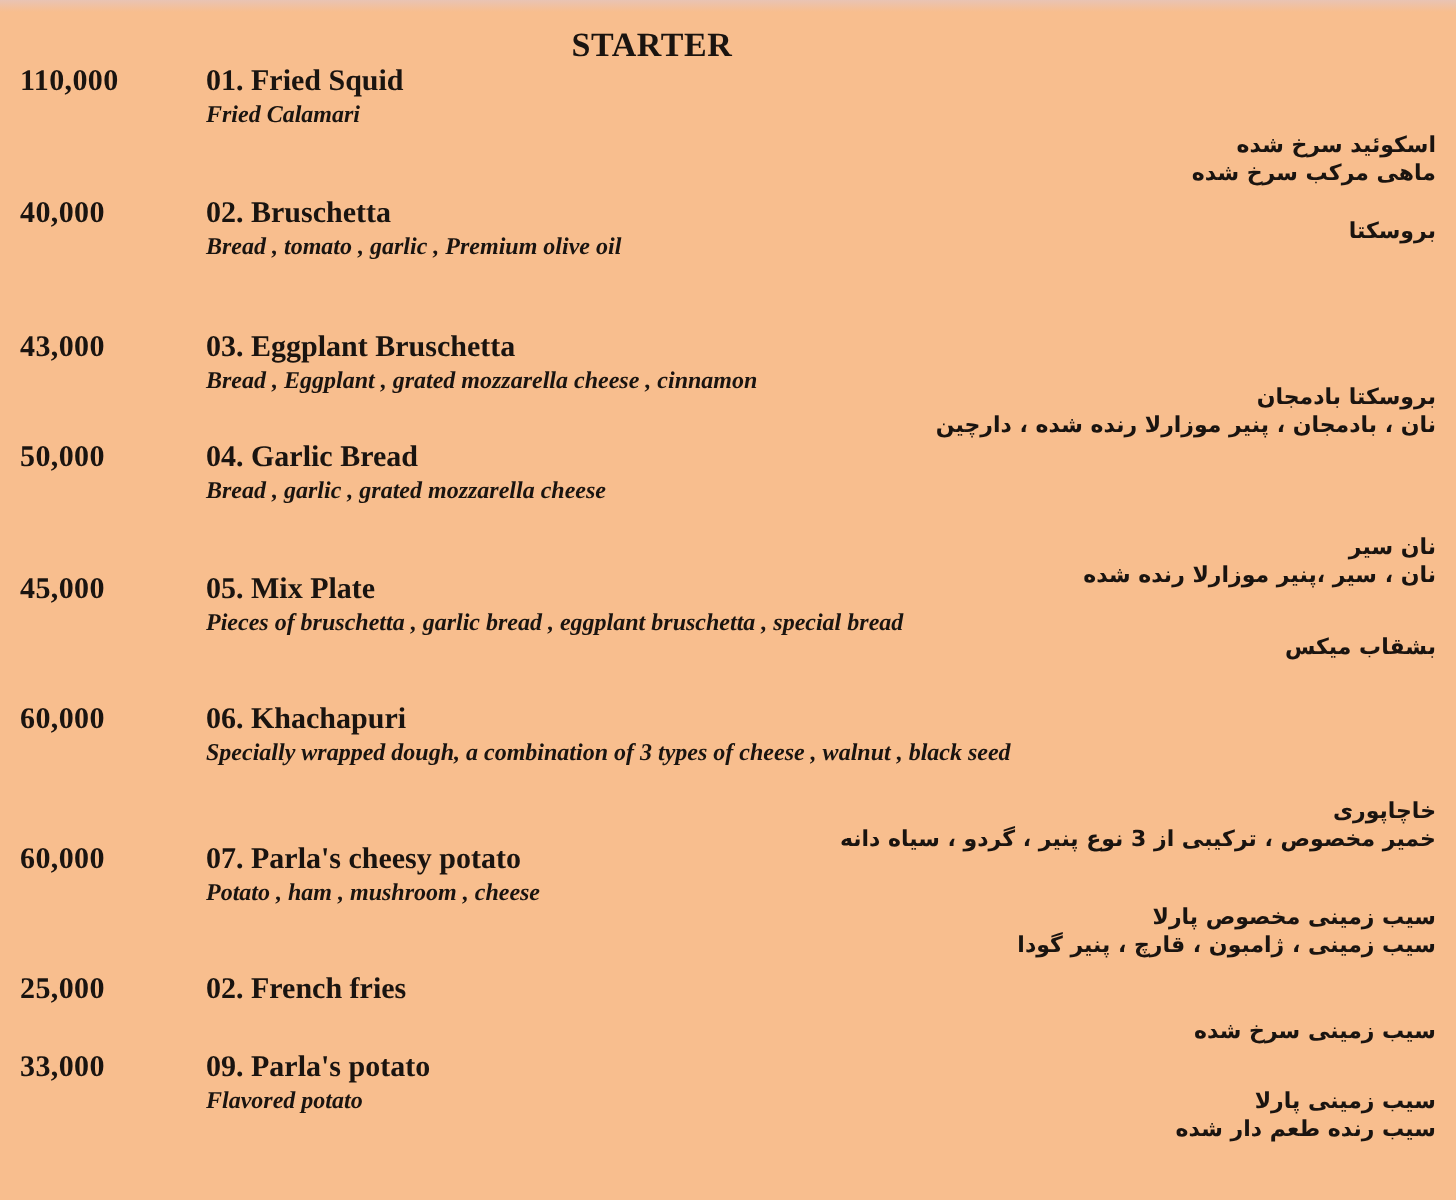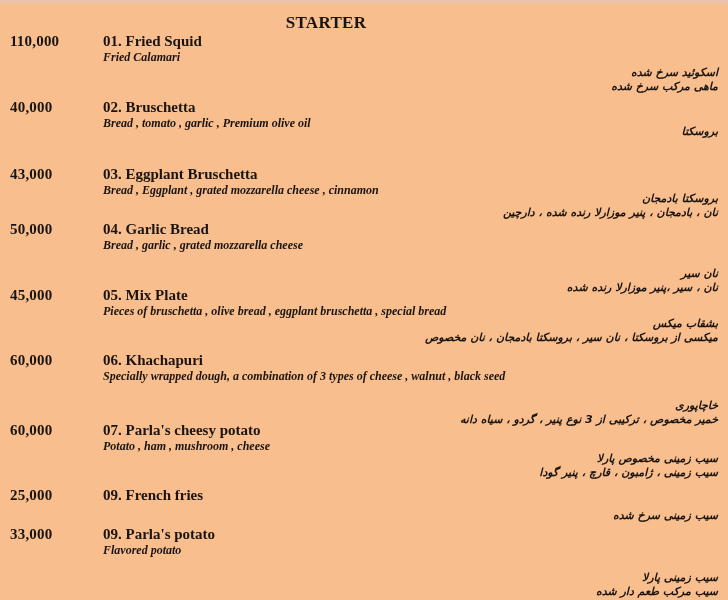--- a/index.html
+++ b/index.html
@@ -68,21 +68,20 @@
     .fa {
       position: absolute;
       right: 10px;
       direction: rtl;
       text-align: right;
       font-family: "DejaVu Sans", sans-serif;
       font-weight: bold;
       font-size: 11px;
       line-height: 14px;
       white-space: nowrap;
-      font-style: italic;
     }
     .fa div { display: block; }
   </style>
 </head>
 <body>
 
 <div class="top-fade"></div>
 
 <div class="section-title">STARTER</div>
 
@@ -93,21 +92,21 @@
   <div class="fa" style="top:33px;">
     <div>اسکوئید سرخ شده</div>
     <div>ماهی مرکب سرخ شده</div>
   </div>
 </div>
 
 <div class="item" style="top:99px;">
   <span class="price">40,000</span>
   <span class="name">02. Bruschetta</span>
   <span class="desc">Bread , tomato , garlic , Premium olive oil</span>
-  <div class="fa" style="top:26px;">
+  <div class="fa" style="top:10px;">
     <div>بروسکتا</div>
   </div>
 </div>
 
 <div class="item" style="top:166px;">
   <span class="price">43,000</span>
   <span class="name">03. Eggplant Bruschetta</span>
   <span class="desc">Bread , Eggplant , grated mozzarella cheese , cinnamon</span>
   <div class="fa" style="top:26px;">
     <div>بروسکتا بادمجان</div>
@@ -121,24 +120,23 @@
   <span class="desc">Bread , garlic , grated mozzarella cheese</span>
   <div class="fa" style="top:26px;margin-top:20px;">
     <div>نان سیر</div>
     <div>نان ، سیر ،پنیر موزارلا رنده شده</div>
   </div>
 </div>
 
 <div class="item" style="top:287px;">
   <span class="price">45,000</span>
   <span class="name">05. Mix Plate</span>
-  <span class="desc">Pieces of bruschetta , olive bread , eggplant bruschetta , special bread</span>
+  <span class="desc">Pieces of bruschetta , garlic bread , eggplant bruschetta , special bread</span>
   <div class="fa" style="top:30px;">
     <div>بشقاب میکس</div>
-    <div>میکسی از بروسکتا ، نان سیر ، بروسکتا بادمجان ، نان مخصوص</div>
   </div>
 </div>
 
 <div class="item" style="top:352px;">
   <span class="price">60,000</span>
   <span class="name">06. Khachapuri</span>
   <span class="desc">Specially wrapped dough, a combination of 3 types of cheese , walnut , black seed</span>
   <div class="fa" style="top:47px;">
     <div>خاچاپوری</div>
     <div>خمیر مخصوص ، ترکیبی از 3 نوع پنیر ، گردو ، سیاه دانه</div>
@@ -150,27 +148,27 @@
   <span class="name">07. Parla's cheesy potato</span>
   <span class="desc">Potato , ham , mushroom , cheese</span>
   <div class="fa" style="top:30px;">
     <div>سیب زمینی مخصوص پارلا</div>
     <div>سیب زمینی ، ژامبون ، قارچ ، پنیر گودا</div>
   </div>
 </div>
 
 <div class="item" style="top:487px;">
   <span class="price">25,000</span>
-  <span class="name">09. French fries</span>
+  <span class="name">02. French fries</span>
   <div class="fa" style="top:22px;margin-left:36px;">
     <div>سیب زمینی سرخ شده</div>
   </div>
 </div>
 
 <div class="item" style="top:526px;">
   <span class="price">33,000</span>
   <span class="name">09. Parla's potato</span>
   <span class="desc">Flavored potato</span>
-  <div class="fa" style="top:18px;margin-top:27px;">
+  <div class="fa" style="top:18px;">
     <div>سیب زمینی پارلا</div>
-    <div>سیب مرکب طعم دار شده</div>
+    <div>سیب رنده طعم دار شده</div>
   </div>
 </div>
 
 </body></html>

